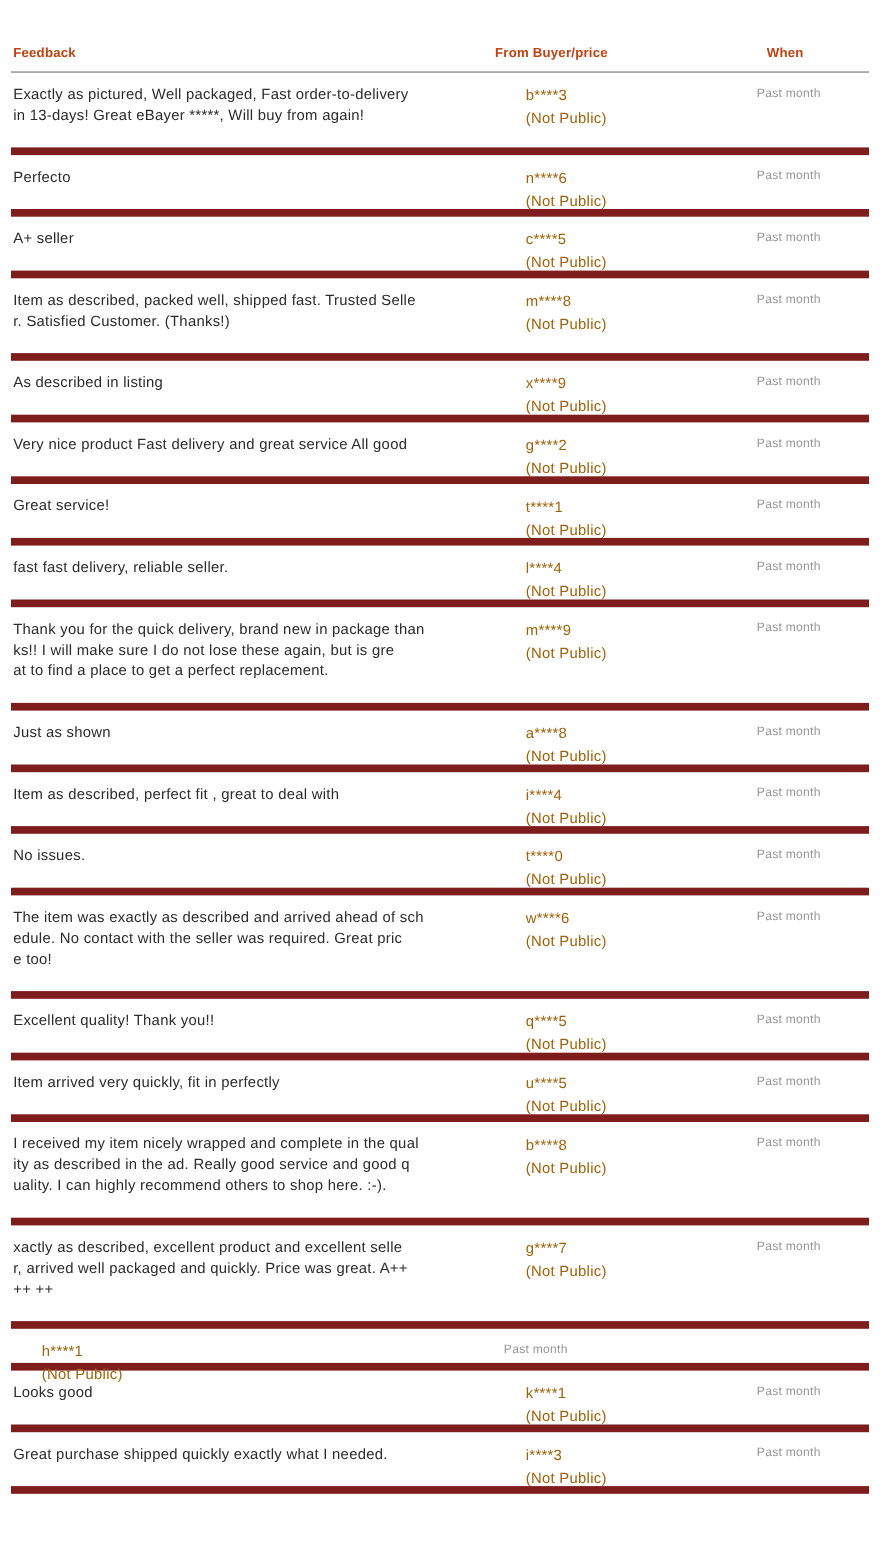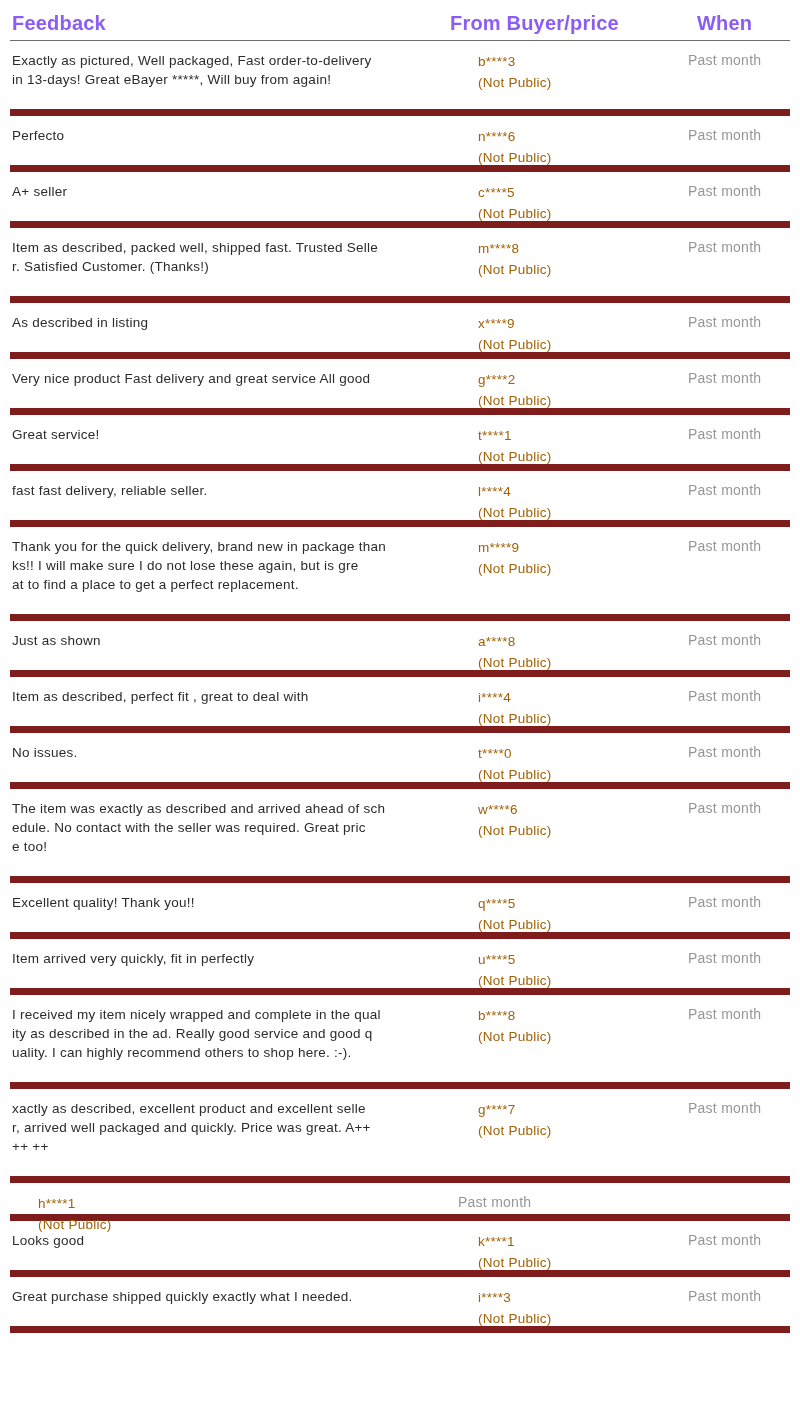--- a/index.html
+++ b/index.html
@@ -16,24 +16,25 @@
     width: 780px;
   }
   .thead {
     display: grid;
     grid-template-columns: 440px 230px 110px;
     border-bottom: 1px solid #6e6e6e;
     padding: 13px 0 7px 0;
   }
   .th {
     font-weight: bold;
-    font-size: 20px;
+    font-size: 12px;
     line-height: 20px;
-    color: #8b5cf6;
+    color: #c2410c;
     letter-spacing: 0.2px;
+    margin-top: 25px;
   }
   .th-feedback { padding-left: 2px; }
   .th-when { padding-left: 17px; }
   .row {
     display: grid;
     grid-template-columns: 440px 230px 110px;
     border-bottom: 7px solid #7f1d1d;
     padding-top: 10px;
     align-items: start;
   }
@@ -49,21 +50,21 @@
     height: 21px;            
     overflow: visible;
     padding-left: 28px;
     font-size: 13.5px;
     line-height: 21px;
     color: #a16207;
     letter-spacing: 0.25px;
   }
   .cell-when {
     padding-left: 8px;
-    font-size: 14px;
+    font-size: 11px;
     line-height: 19px;
     color: #969696;
     letter-spacing: 0.25px;
     white-space: nowrap;
   }
 </style>
 </head>
 <body>
 
 <div class="table">

